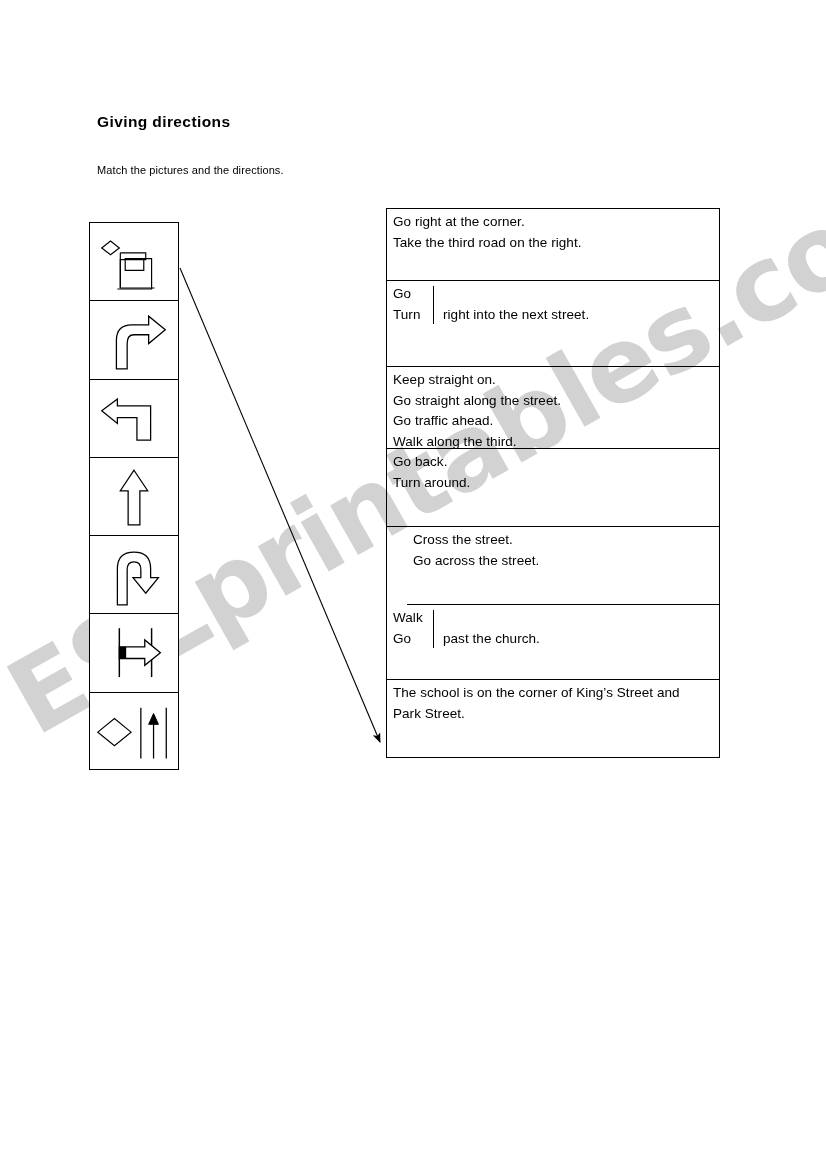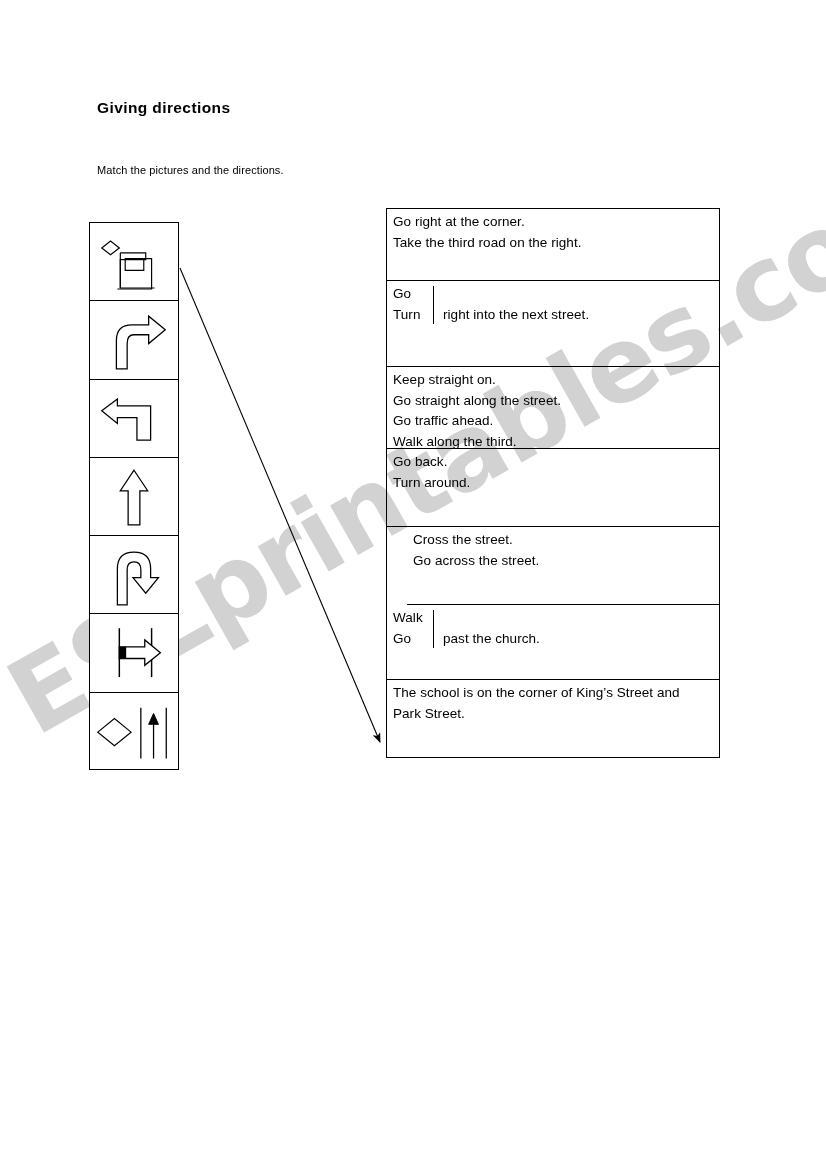--- a/index.html
+++ b/index.html
@@ -40,21 +40,21 @@
     color: #d2d2d2;
     white-space: nowrap;
     transform: rotate(-29.5deg);
     transform-origin: 0 50%;
   }
 
   
   #worksheet-title {
     position: absolute;
     left: 97px;
-    top: 99px;
+    top: 113px;
     font-size: 15.5px;
     font-weight: bold;
     letter-spacing: 0.4px;
     z-index: 3;
   }
   #instruction {
     position: absolute;
     left: 97px;
     top: 164px;
     font-size: 11px;

